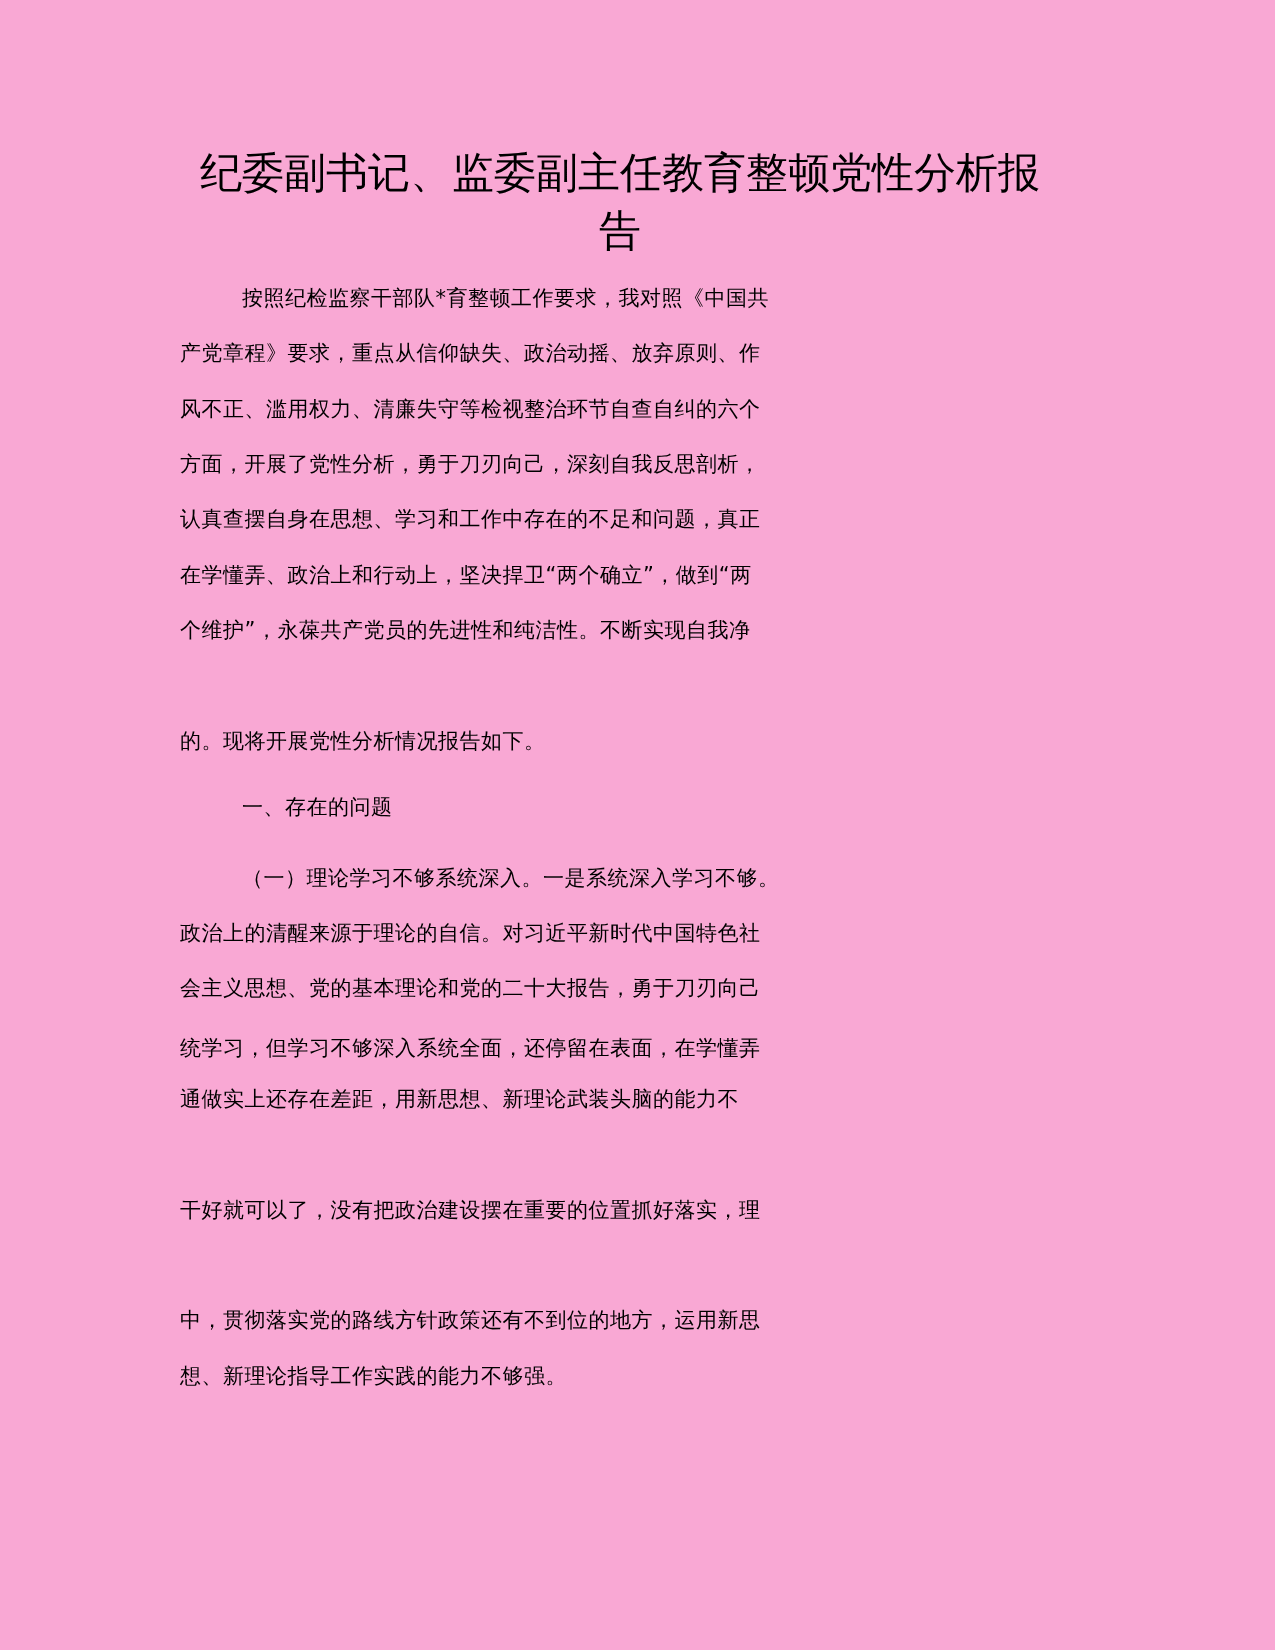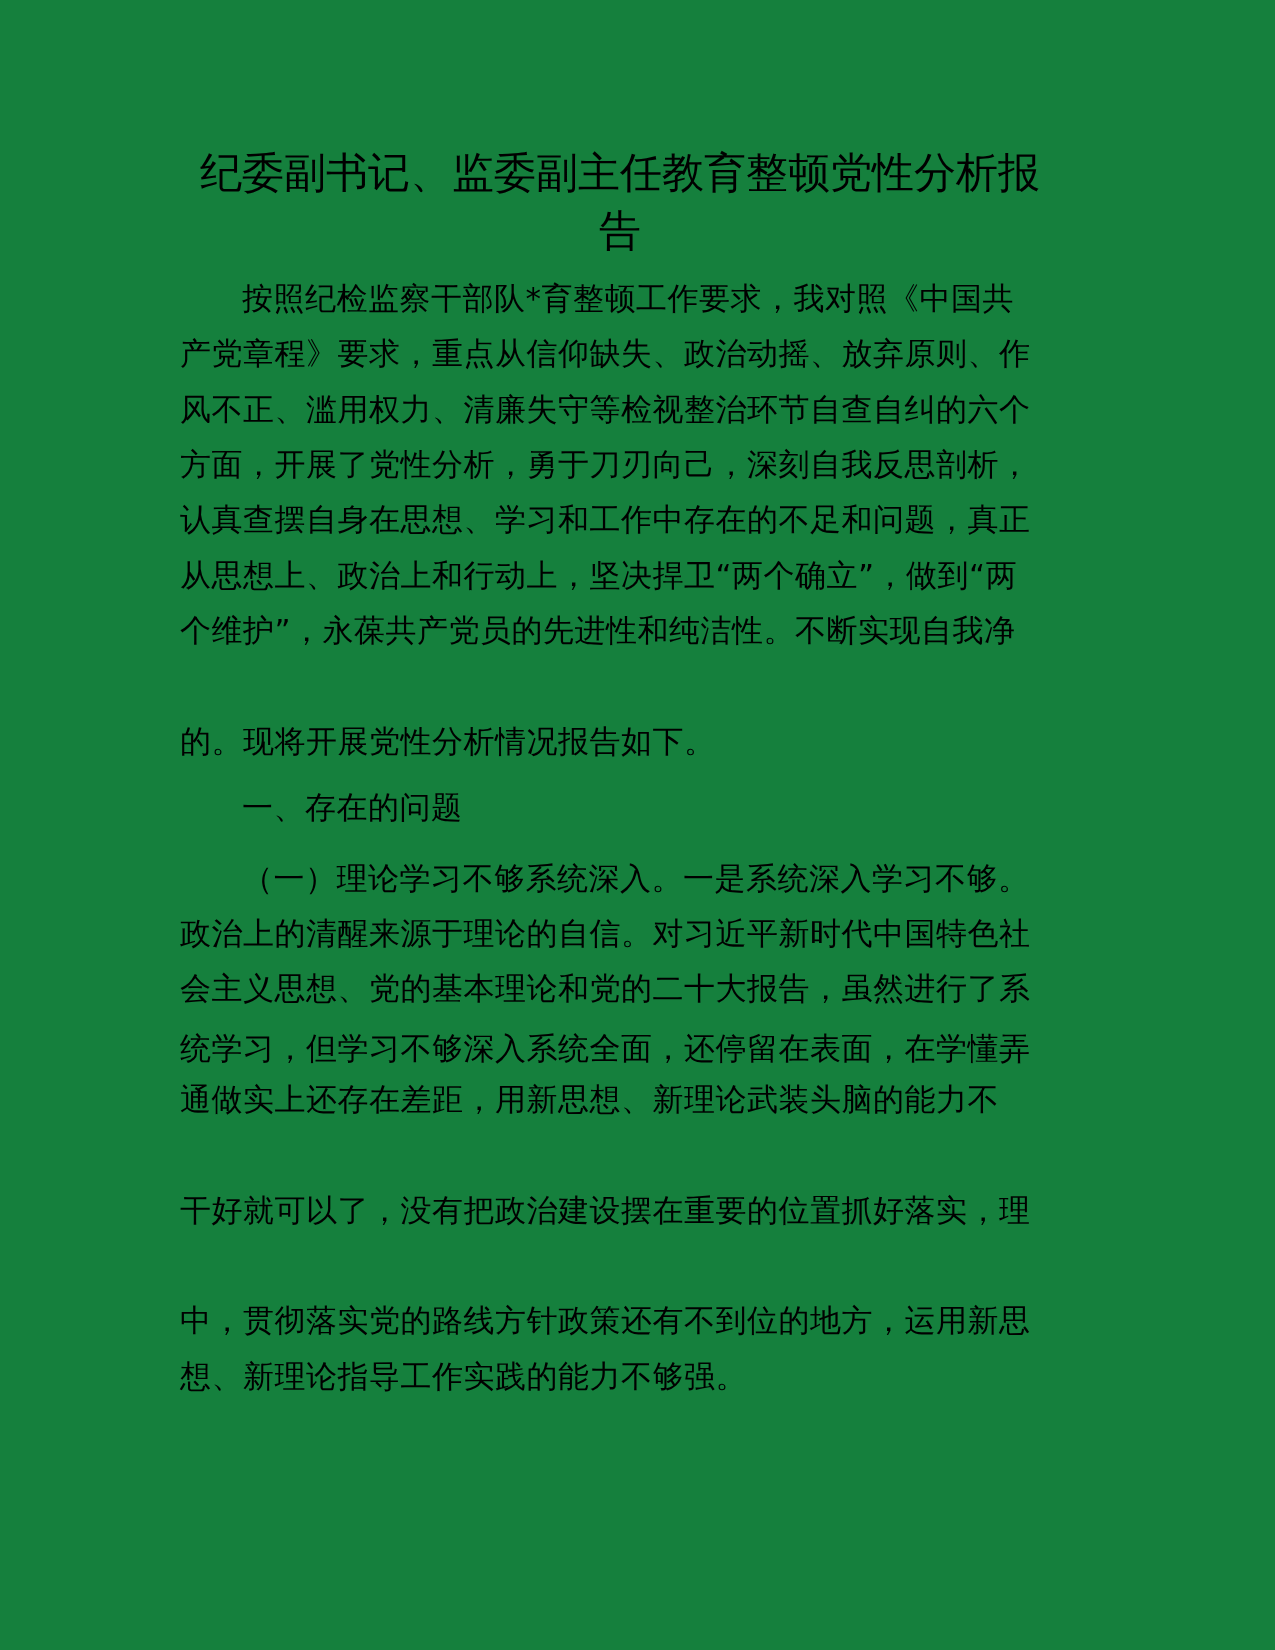--- a/index.html
+++ b/index.html
@@ -1,42 +1,42 @@
 <!DOCTYPE html>
 <html><head>
   <meta charset="utf-8">
   <style>
     html, body { margin: 0; padding: 0; background: #ffffff; }
     body { width: 1275px; height: 1650px; position: relative; overflow: hidden; font-family: "DejaVu Sans", sans-serif; color: #000; }
-    .page { position: absolute; left: 0; top: 0; width: 1275px; height: 1650px; background: #15803d; }
+    .page { position: absolute; left: 0; top: 0; width: 1275px; height: 1650px; background: #f9a8d4; }
     .title { position: absolute; left: 180px; width: 880px; text-align: center; font-size: 42px; line-height: 60px; letter-spacing: 0px; }
     .t1 { top: 143px; }
     .t2 { top: 201px; }
-    .line { position: absolute; left: 180px; width: 880px; font-size: 31px; line-height: 40px; white-space: nowrap; letter-spacing: 0.5px; }
+    .line { position: absolute; left: 180px; width: 880px; font-size: 21px; line-height: 40px; white-space: nowrap; letter-spacing: 0.5px; }
     .indent { padding-left: 62px; }
   </style>
 </head>
 <body>
 
 <div class="page">
   <div class="title t1">纪委副书记、监委副主任教育整顿党性分析报</div>
   <div class="title t2">告</div>
 
   <div class="line indent" style="top:278px">按照纪检监察干部队*育整顿工作要求，我对照《中国共</div>
   <div class="line" style="top:333px">产党章程》要求，重点从信仰缺失、政治动摇、放弃原则、作</div>
   <div class="line" style="top:389px">风不正、滥用权力、清廉失守等检视整治环节自查自纠的六个</div>
   <div class="line" style="top:444px">方面，开展了党性分析，勇于刀刃向己，深刻自我反思剖析，</div>
   <div class="line" style="top:499px">认真查摆自身在思想、学习和工作中存在的不足和问题，真正</div>
-  <div class="line" style="top:555px">从思想上、政治上和行动上，坚决捍卫“两个确立”，做到“两</div>
+  <div class="line" style="top:555px">在学懂弄、政治上和行动上，坚决捍卫“两个确立”，做到“两</div>
   <div class="line" style="top:610px">个维护”，永葆共产党员的先进性和纯洁性。不断实现自我净</div>
   <div class="line" style="top:721px">的。现将开展党性分析情况报告如下。</div>
 
   <div class="line indent" style="top:787px">一、存在的问题</div>
 
   <div class="line indent" style="top:858px">（一）理论学习不够系统深入。一是系统深入学习不够。</div>
   <div class="line" style="top:913px">政治上的清醒来源于理论的自信。对习近平新时代中国特色社</div>
-  <div class="line" style="top:968px">会主义思想、党的基本理论和党的二十大报告，虽然进行了系</div>
+  <div class="line" style="top:968px">会主义思想、党的基本理论和党的二十大报告，勇于刀刃向己</div>
   <div class="line" style="top:1028px">统学习，但学习不够深入系统全面，还停留在表面，在学懂弄</div>
   <div class="line" style="top:1079px">通做实上还存在差距，用新思想、新理论武装头脑的能力不</div>
   <div class="line" style="top:1190px">干好就可以了，没有把政治建设摆在重要的位置抓好落实，理</div>
   <div class="line" style="top:1300px">中，贯彻落实党的路线方针政策还有不到位的地方，运用新思</div>
   <div class="line" style="top:1356px">想、新理论指导工作实践的能力不够强。</div>
 </div>
 
 </body></html>

